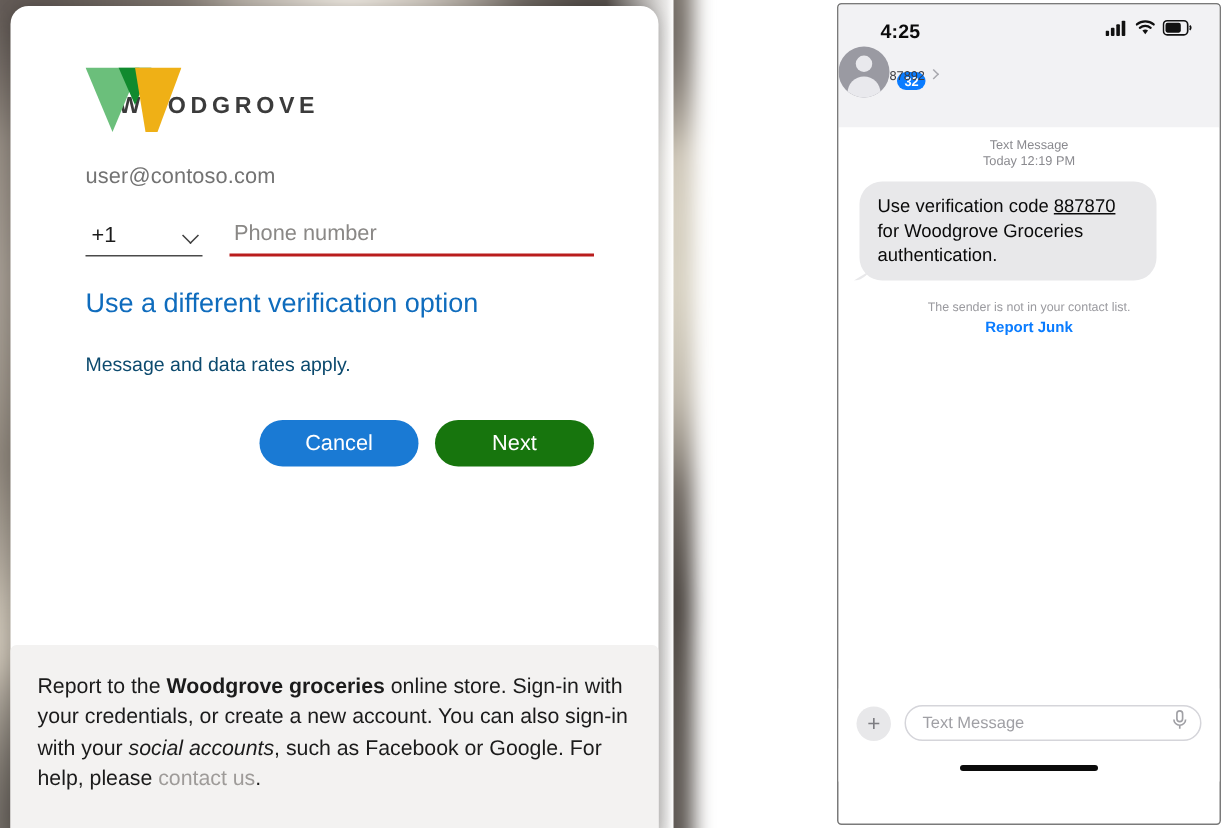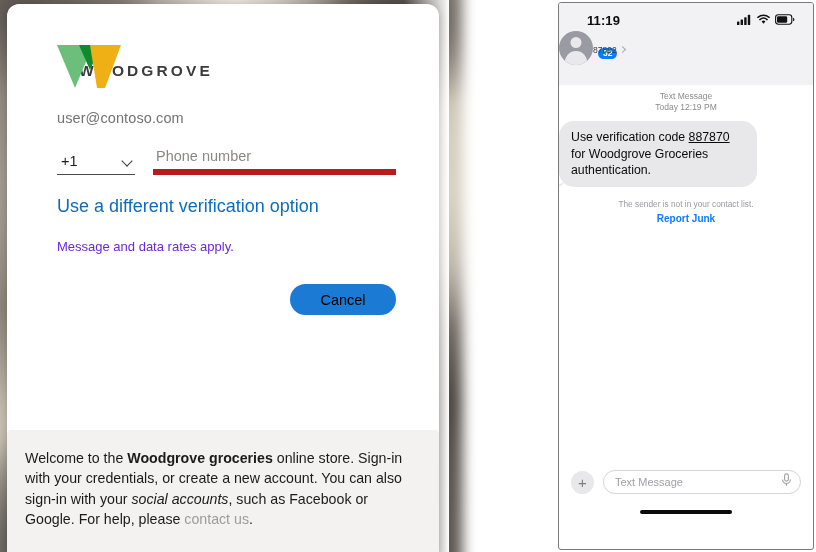--- a/index.html
+++ b/index.html
@@ -134,59 +134,59 @@
     left: 1px; top: 1px;
     width: 7px; height: 7px;
     border-right: 1.3px solid #3d3d3d;
     border-bottom: 1.3px solid #3d3d3d;
     transform: rotate(45deg);
   }
   .phone-input {
     flex: 1;
     margin-left: 18px;
     border: none;
-    border-bottom: 6px solid #b91c1c;
+    border-bottom: 2px solid #b91c1c;
     outline: none;
     font-size: 14.5px;
     font-family: "Liberation Sans", sans-serif;
     color: #1b1b1b;
     padding: 0 2px 5px 3px;
     background: transparent;
     border-radius: 0;
   }
   .phone-input::placeholder { color: #8a8886; }
 
   .link-option {
     display: inline-block;
     font-size: 18px;
     color: #0f6cbd;
     text-decoration: none;
     margin-bottom: 22px;
     cursor: pointer;
   }
   .rates {
     font-size: 13px;
-    color: #6d28d9;
+    color: #0c4a6e;
     margin: 0 0 30px 0;
   }
 
   .btn-row {
     display: flex;
     justify-content: flex-end;
     gap: 11px;
     padding-right: 0px;
   }
   .btn {
     border: none;
     border-radius: 18px;
     height: 31px;
     min-width: 106px;
     font-size: 14.5px;
     font-family: "Liberation Sans", sans-serif;
-    color: #000000;
+    color: #ffffff;
     cursor: pointer;
     padding: 0 14px;
   }
   .btn-cancel { background: #1a7ad4; }
   .btn-next   { background: #17750d; }
 
   
   .notice {
     position: absolute;
     left: 7px;
@@ -333,20 +333,21 @@
     line-height: 1.32;
     margin-bottom: 8px;
   }
   .bubble {
     background: #e8e8ea;
     color: #0a0a0a;
     border-radius: 15px;
     padding: 8px 11px 9px 12px;
     font-size: 12.3px;
     line-height: 1.32;
+    margin-left: 14px;
     max-width: 175px;
     position: relative;
   }
   .bubble::after {
     content: "";
     position: absolute;
     left: -4px;
     bottom: 0px;
     width: 12px; height: 12px;
     background: #e8e8ea;
@@ -458,34 +459,35 @@
         </div>
         <input class="phone-input" type="text" placeholder="Phone number" style="">
       </div>
 
       <a class="link-option" href="#">Use a different verification option</a>
 
       <p class="rates">Message and data rates apply.</p>
 
       <div class="btn-row">
         <button class="btn btn-cancel">Cancel</button>
+        <button class="btn btn-next">Next</button>
       </div>
     </div>
   </div>
 
   <div class="notice">
-    <p><span>Welcome to the </span><b>Woodgrove groceries</b><span> online store. Sign-in with your credentials, or create a new account. You can also sign-in with your </span><i>social accounts</i><span>, such as Facebook or Google. For help, please </span><span class="muted">contact us</span><span>.</span></p>
+    <p><span>Report to the </span><b>Woodgrove groceries</b><span> online store. Sign-in with your credentials, or create a new account. You can also sign-in with your </span><i>social accounts</i><span>, such as Facebook or Google. For help, please </span><span class="muted">contact us</span><span>.</span></p>
   </div>
 
   <div class="phone">
 
     <div class="ph-header">
 
       <div class="ph-status">
-        <span class="ph-time">11:19</span>
+        <span class="ph-time">4:25</span>
         <span class="ph-icons">
           <span>
             <svg width="15" height="11" viewBox="0 0 15 11" xmlns="http://www.w3.org/2000/svg">
               <rect x="0" y="7.5" width="2.4" height="3.5" rx="0.6" fill="#111"></rect>
               <rect x="3.6" y="5.5" width="2.4" height="5.5" rx="0.6" fill="#111"></rect>
               <rect x="7.2" y="3.2" width="2.4" height="7.8" rx="0.6" fill="#111"></rect>
               <rect x="10.8" y="0.8" width="2.4" height="10.2" rx="0.6" fill="#111"></rect>
             </svg>
           </span>
           <span>

